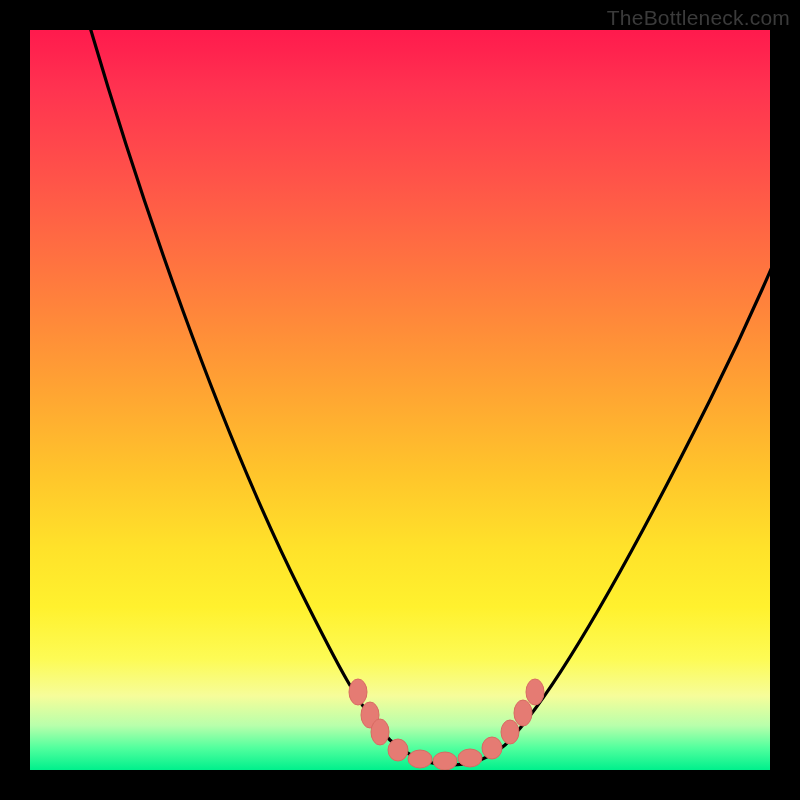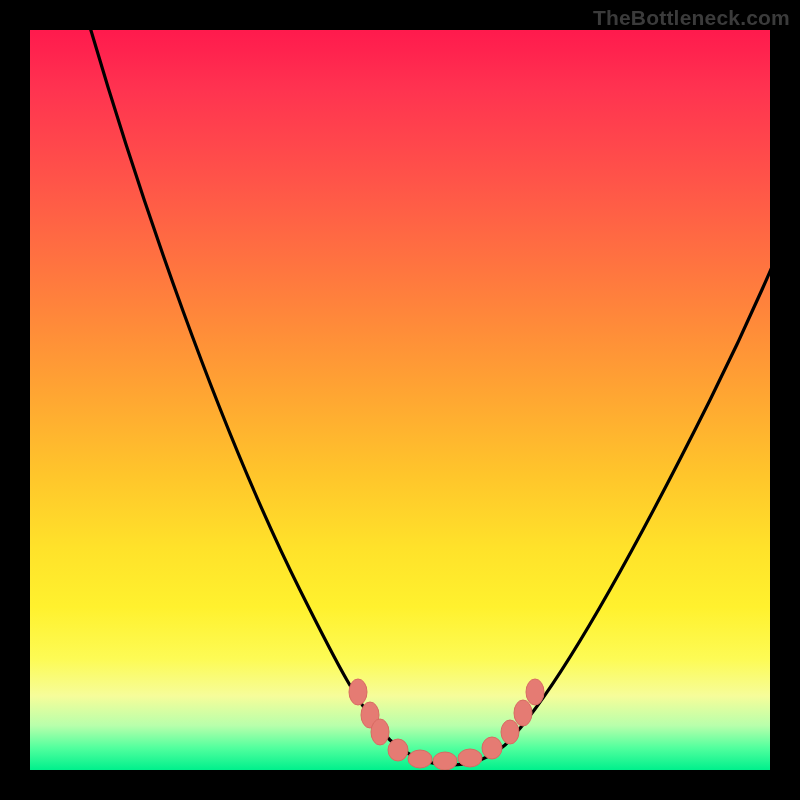--- a/index.html
+++ b/index.html
@@ -41,21 +41,21 @@
       #52ff9e 97%,
       #00f08c 100%
     );
   }
   .attribution {
     position: absolute;
     top: 6px;
     right: 10px;
     color: #3b3b3b;
     font-size: 21px;
-    font-weight: 700;
+    font-weight: 400;
     letter-spacing: 0.2px;
   }
   svg.curve {
     position: absolute;
     left: 0;
     top: 0;
     width: 740px;
     height: 740px;
   }
 </style>

